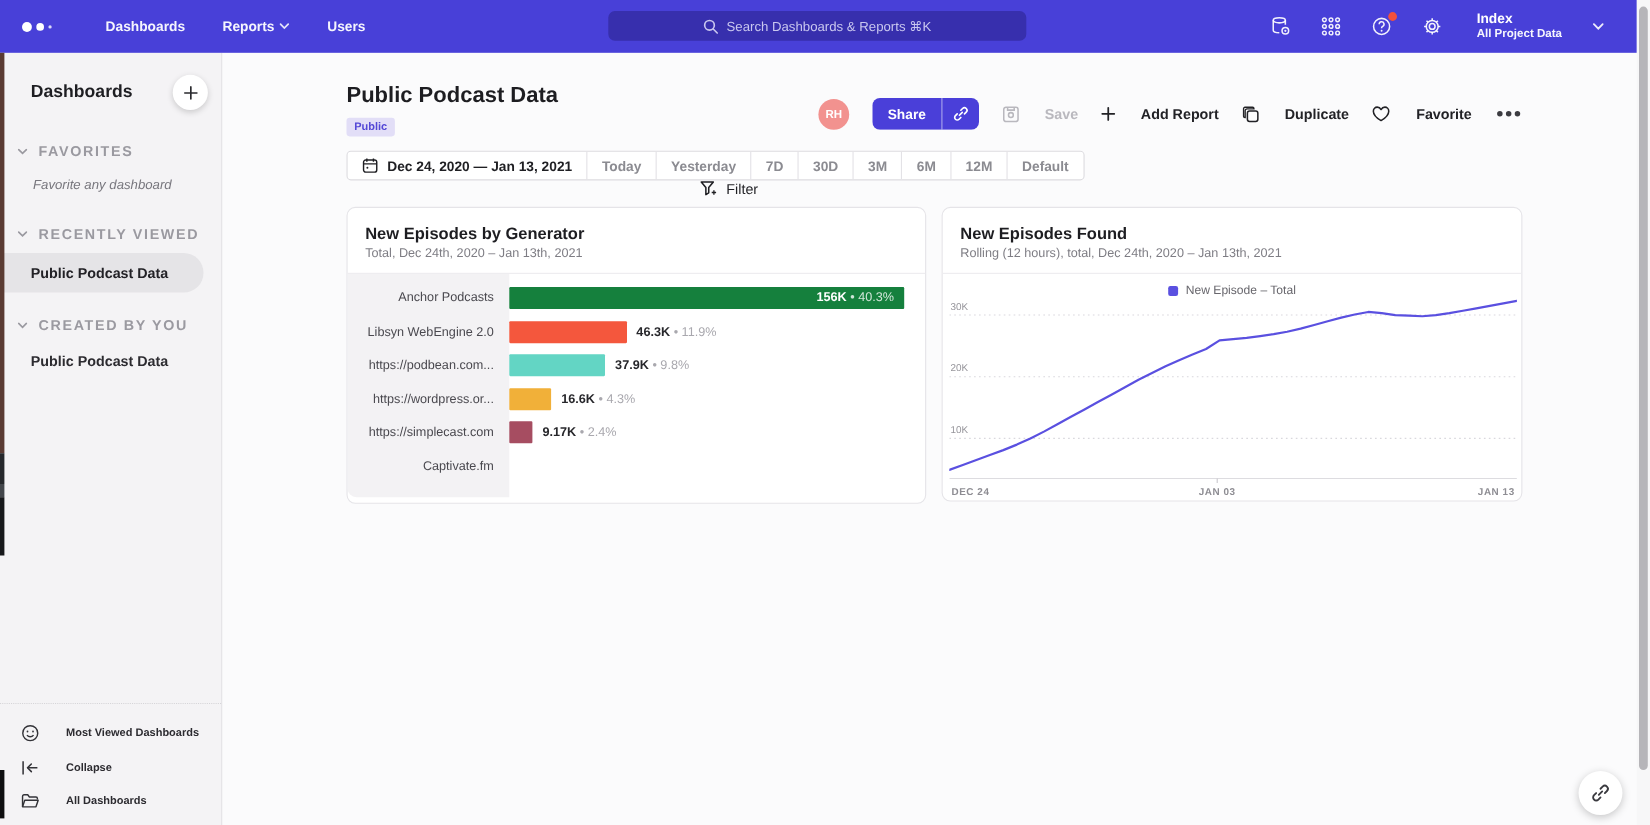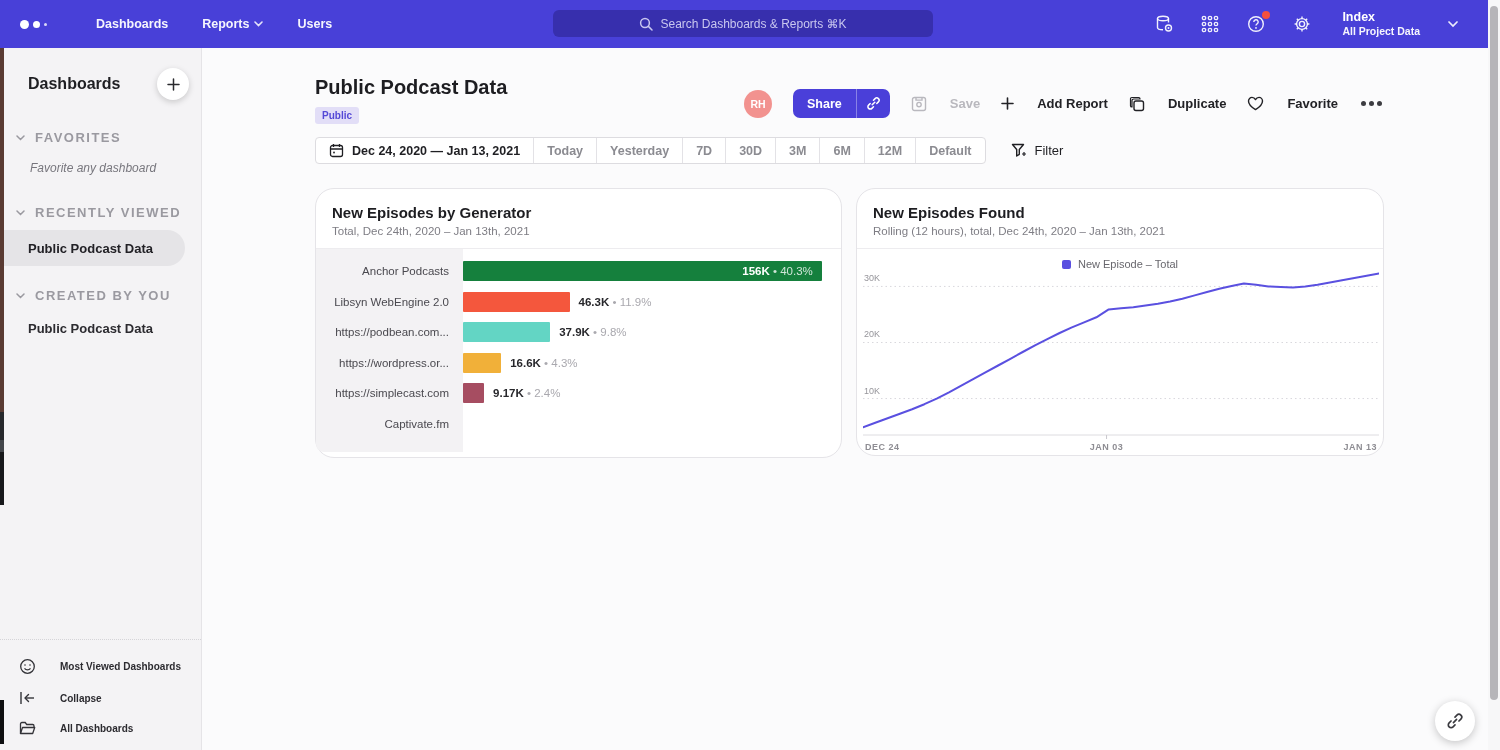--- a/index.html
+++ b/index.html
@@ -93,29 +93,29 @@
   }
   .share-link-btn {
     background:#4a3fd9; color:#fff; border:none; border-left:1px solid rgba(255,255,255,.35);
     width:34px; height:29px; cursor:pointer; display:flex; align-items:center; justify-content:center;
   }
   .action-btn { display:flex; align-items:center; gap:23px; font-size:13px; font-weight:700; color:#222226; cursor:pointer; background:none; border:none; font-family:inherit; }
   .action-btn.disabled { color:#b9b8be; cursor:default; }
   .more-dots { display:flex; gap:3px; cursor:pointer; padding:4px 2px;}
   .more-dots i { width:5px; height:5px; border-radius:50%; background:#3c3c41; }
 
-  .toolbar { position:absolute; top:89px; left:113px; display:flex; align-items:center; }
+  .toolbar { position:absolute; top:89px; left:113px; display:flex; align-items:center;flex-direction:column; }
   .seg-group { display:flex; border:1px solid #dddce0; border-radius:4px; background:#fff; height:27px; }
   .seg { display:flex; align-items:center; font-size:12.5px; color:#8b8b91; font-weight:600; padding:0 13px; border-right:1px solid #e3e2e6; cursor:pointer; white-space:nowrap; }
   .seg:last-child { border-right:none; }
   .seg-date { color:#1f1f23; font-weight:700; gap:8px; }
   .filter-btn { display:flex; align-items:flex-start; gap:8px; margin-left:25px; font-size:13px; font-weight:400; color:#1f1f23; cursor:pointer; background:none; border:none; font-family:inherit;}
 
   
-  .card { position:absolute; background:#fff; border:1px solid #e5e4e8; border-radius:19px; }
+  .card { position:absolute; background:#fff; border:1px solid #e5e4e8; border-radius:8px; }
   .card-generator { top:140px; left:113px; width:527px; height:270px; }
   .card-episodes  { top:140px; left:654px; width:528px; height:268px; }
   .card-head { padding:15px 16px 11px 16px; border-bottom:1px solid #edecef; }
   .card-title { font-size:15px; font-weight:700; color:#1d1d21; }
   .card-sub { font-size:11.5px; color:#7e7d84; margin-top:4px; }
 
   
   .bar-body { position:relative; height:204px; }
   .bar-labels-bg { position:absolute; left:0; top:0; bottom:1px; width:147px; background:#f3f2f4; border-radius:0 0 0 8px; }
   .bar-rows { position:relative; padding-top:7px; }

